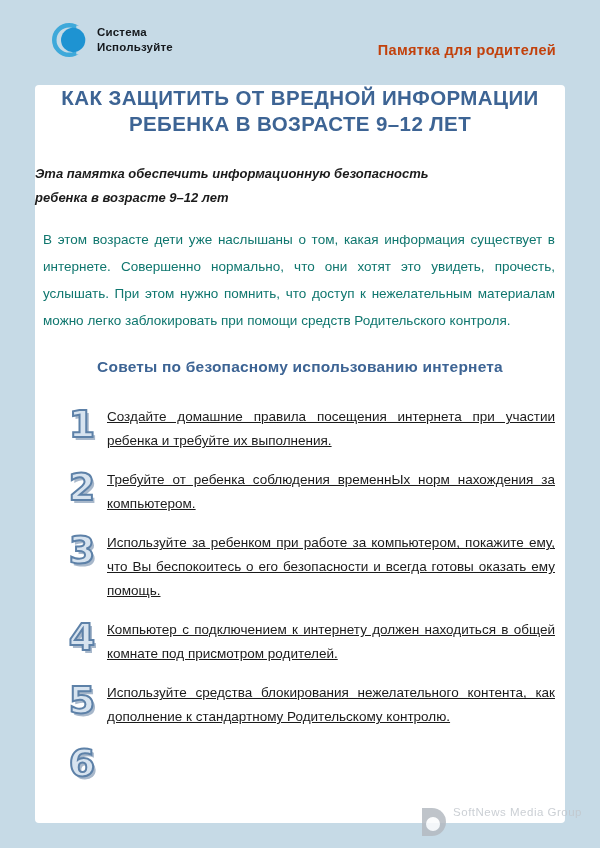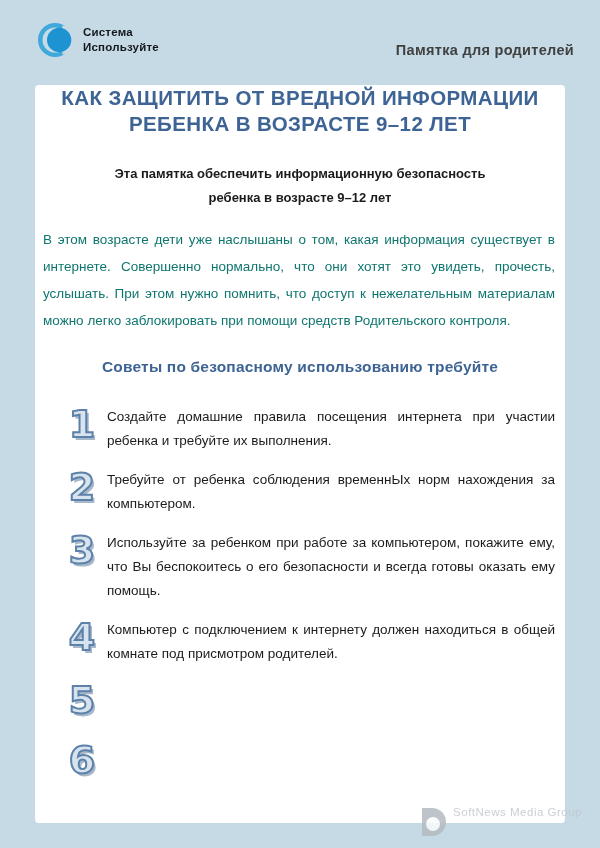--- a/index.html
+++ b/index.html
@@ -3,41 +3,41 @@
 <meta charset="utf-8">
 <style>
   * { margin:0; padding:0; box-sizing:border-box; }
   html,body { background:#c6dae6; }
   body { font-family:"Liberation Sans", sans-serif; }
   .page {
     position:relative; width:600px; height:848px; margin:0 auto;
     background:#c6dae6; overflow:hidden;
   }
   
-  .header-logo { position:absolute; left:38px; top:22px; display:flex; align-items:center; gap:9px; }
+  .header-logo { position:absolute; left:52px; top:22px; display:flex; align-items:center; gap:9px; }
   .logo-icon { width:36px; height:36px; display:block; }
   .logo-text { font-size:11.5px; font-weight:bold; color:#14181c; line-height:1.3; letter-spacing:0.2px; }
   .header-right {
-    position:absolute; right:26px; top:42px;
-    font-size:14.5px; font-weight:bold; color:#404040; letter-spacing:0.3px;
+    position:absolute; right:44px; top:42px;
+    font-size:14.5px; font-weight:bold; color:#c2410c; letter-spacing:0.3px;
   }
   
   .card {
     position:absolute; left:35px; top:85px; width:530px; height:738px;
     background:#ffffff; border-radius:4px;
   }
   .doc-title {
     text-align:center;
     font-size:20.5px; font-weight:bold; color:#3d6494;
     line-height:1.28; letter-spacing:0.4px;
     text-shadow:0 1px 0 rgba(255,255,255,0.5);
   }
   .doc-subtitle {
-    margin-top:25px; text-align:center;
-    font-size:13px; font-weight:bold; color:#1b1b1b;
+    margin-top:25px; text-align:left;
+    font-size:13px; font-weight:bold; font-style:italic; color:#1b1b1b;
     line-height:1.8;
   }
   .intro {
     margin:17px 10px 0 8px; text-align:justify;
     font-size:13.5px; color:#0f766e; line-height:27px;
   }
   .section-heading {
     margin-top:24px; text-align:center;
     font-size:15.5px; font-weight:bold; color:#3d6494; letter-spacing:0.2px;
   }
@@ -46,21 +46,21 @@
   .tip-num {
     flex:0 0 34px; text-align:center;
     font-family:"DejaVu Sans", sans-serif;
     font-size:38px; line-height:42px; font-weight:bold;
     color:#d7e3ef;
     -webkit-text-stroke:2px #5d81a8;
     text-shadow:2.5px 2.5px 0 rgba(96,126,160,0.55);
   }
   .tip-text {
     flex:1; margin-left:8px; text-align:justify;
-    font-size:13.5px; color:#1b1b1b; line-height:24px; padding-top:2px;
+    font-size:13.5px; color:#1b1b1b; line-height:24px; padding-top:2px;text-decoration:underline;
   }
   
   .watermark { position:absolute; right:18px; bottom:11px; display:flex; align-items:flex-start; gap:6px; opacity:0.85; }
   .wm-d { display:block; margin-top:2px; }
   .wm-line1 {
     font-size:16px; font-weight:bold; color:#b9bfc6;
     letter-spacing:2.5px; text-transform:uppercase; font-stretch:condensed;
   }
   .wm-line2 { font-size:11.5px; color:#c2c7cd; letter-spacing:0.5px; margin-top:1px; }
 </style>
@@ -88,21 +88,21 @@
       <div>РЕБЕНКА В ВОЗРАСТЕ 9–12 ЛЕТ</div>
     </div>
 
     <div class="doc-subtitle">
       <div>Эта памятка обеспечить информационную безопасность</div>
       <div>ребенка в возрасте 9–12 лет</div>
     </div>
 
     <p class="intro">В этом возрасте дети уже наслышаны о том, какая информация существует в интернете. Совершенно нормально, что они хотят это увидеть, прочесть, услышать. При этом нужно помнить, что доступ к нежелательным материалам можно легко заблокировать при помощи средств Родительского контроля.</p>
 
-    <div class="section-heading">Советы по безопасному использованию требуйте</div>
+    <div class="section-heading">Советы по безопасному использованию интернета</div>
 
     <div class="tips">
 
         <div class="tip-row">
           <div class="tip-num">1</div>
           <div class="tip-text">Создайте домашние правила посещения интернета при участии ребенка и требуйте их выполнения.</div>
         </div>
 
         <div class="tip-row">
           <div class="tip-num">2</div>
@@ -114,20 +114,21 @@
           <div class="tip-text">Используйте за ребенком при работе за компьютером, покажите ему, что Вы беспокоитесь о его безопасности и всегда готовы оказать ему помощь.</div>
         </div>
 
         <div class="tip-row">
           <div class="tip-num">4</div>
           <div class="tip-text">Компьютер с подключением к интернету должен находиться в общей комнате под присмотром родителей.</div>
         </div>
 
         <div class="tip-row">
           <div class="tip-num">5</div>
+          <div class="tip-text">Используйте средства блокирования нежелательного контента, как дополнение к стандартному Родительскому контролю.</div>
         </div>
 
         <div class="tip-row">
           <div class="tip-num">6</div>
         </div>
       </div>
   </div>
 
   <div class="watermark">
     <svg class="wm-d" width="26" height="30" viewBox="0 0 26 30">

